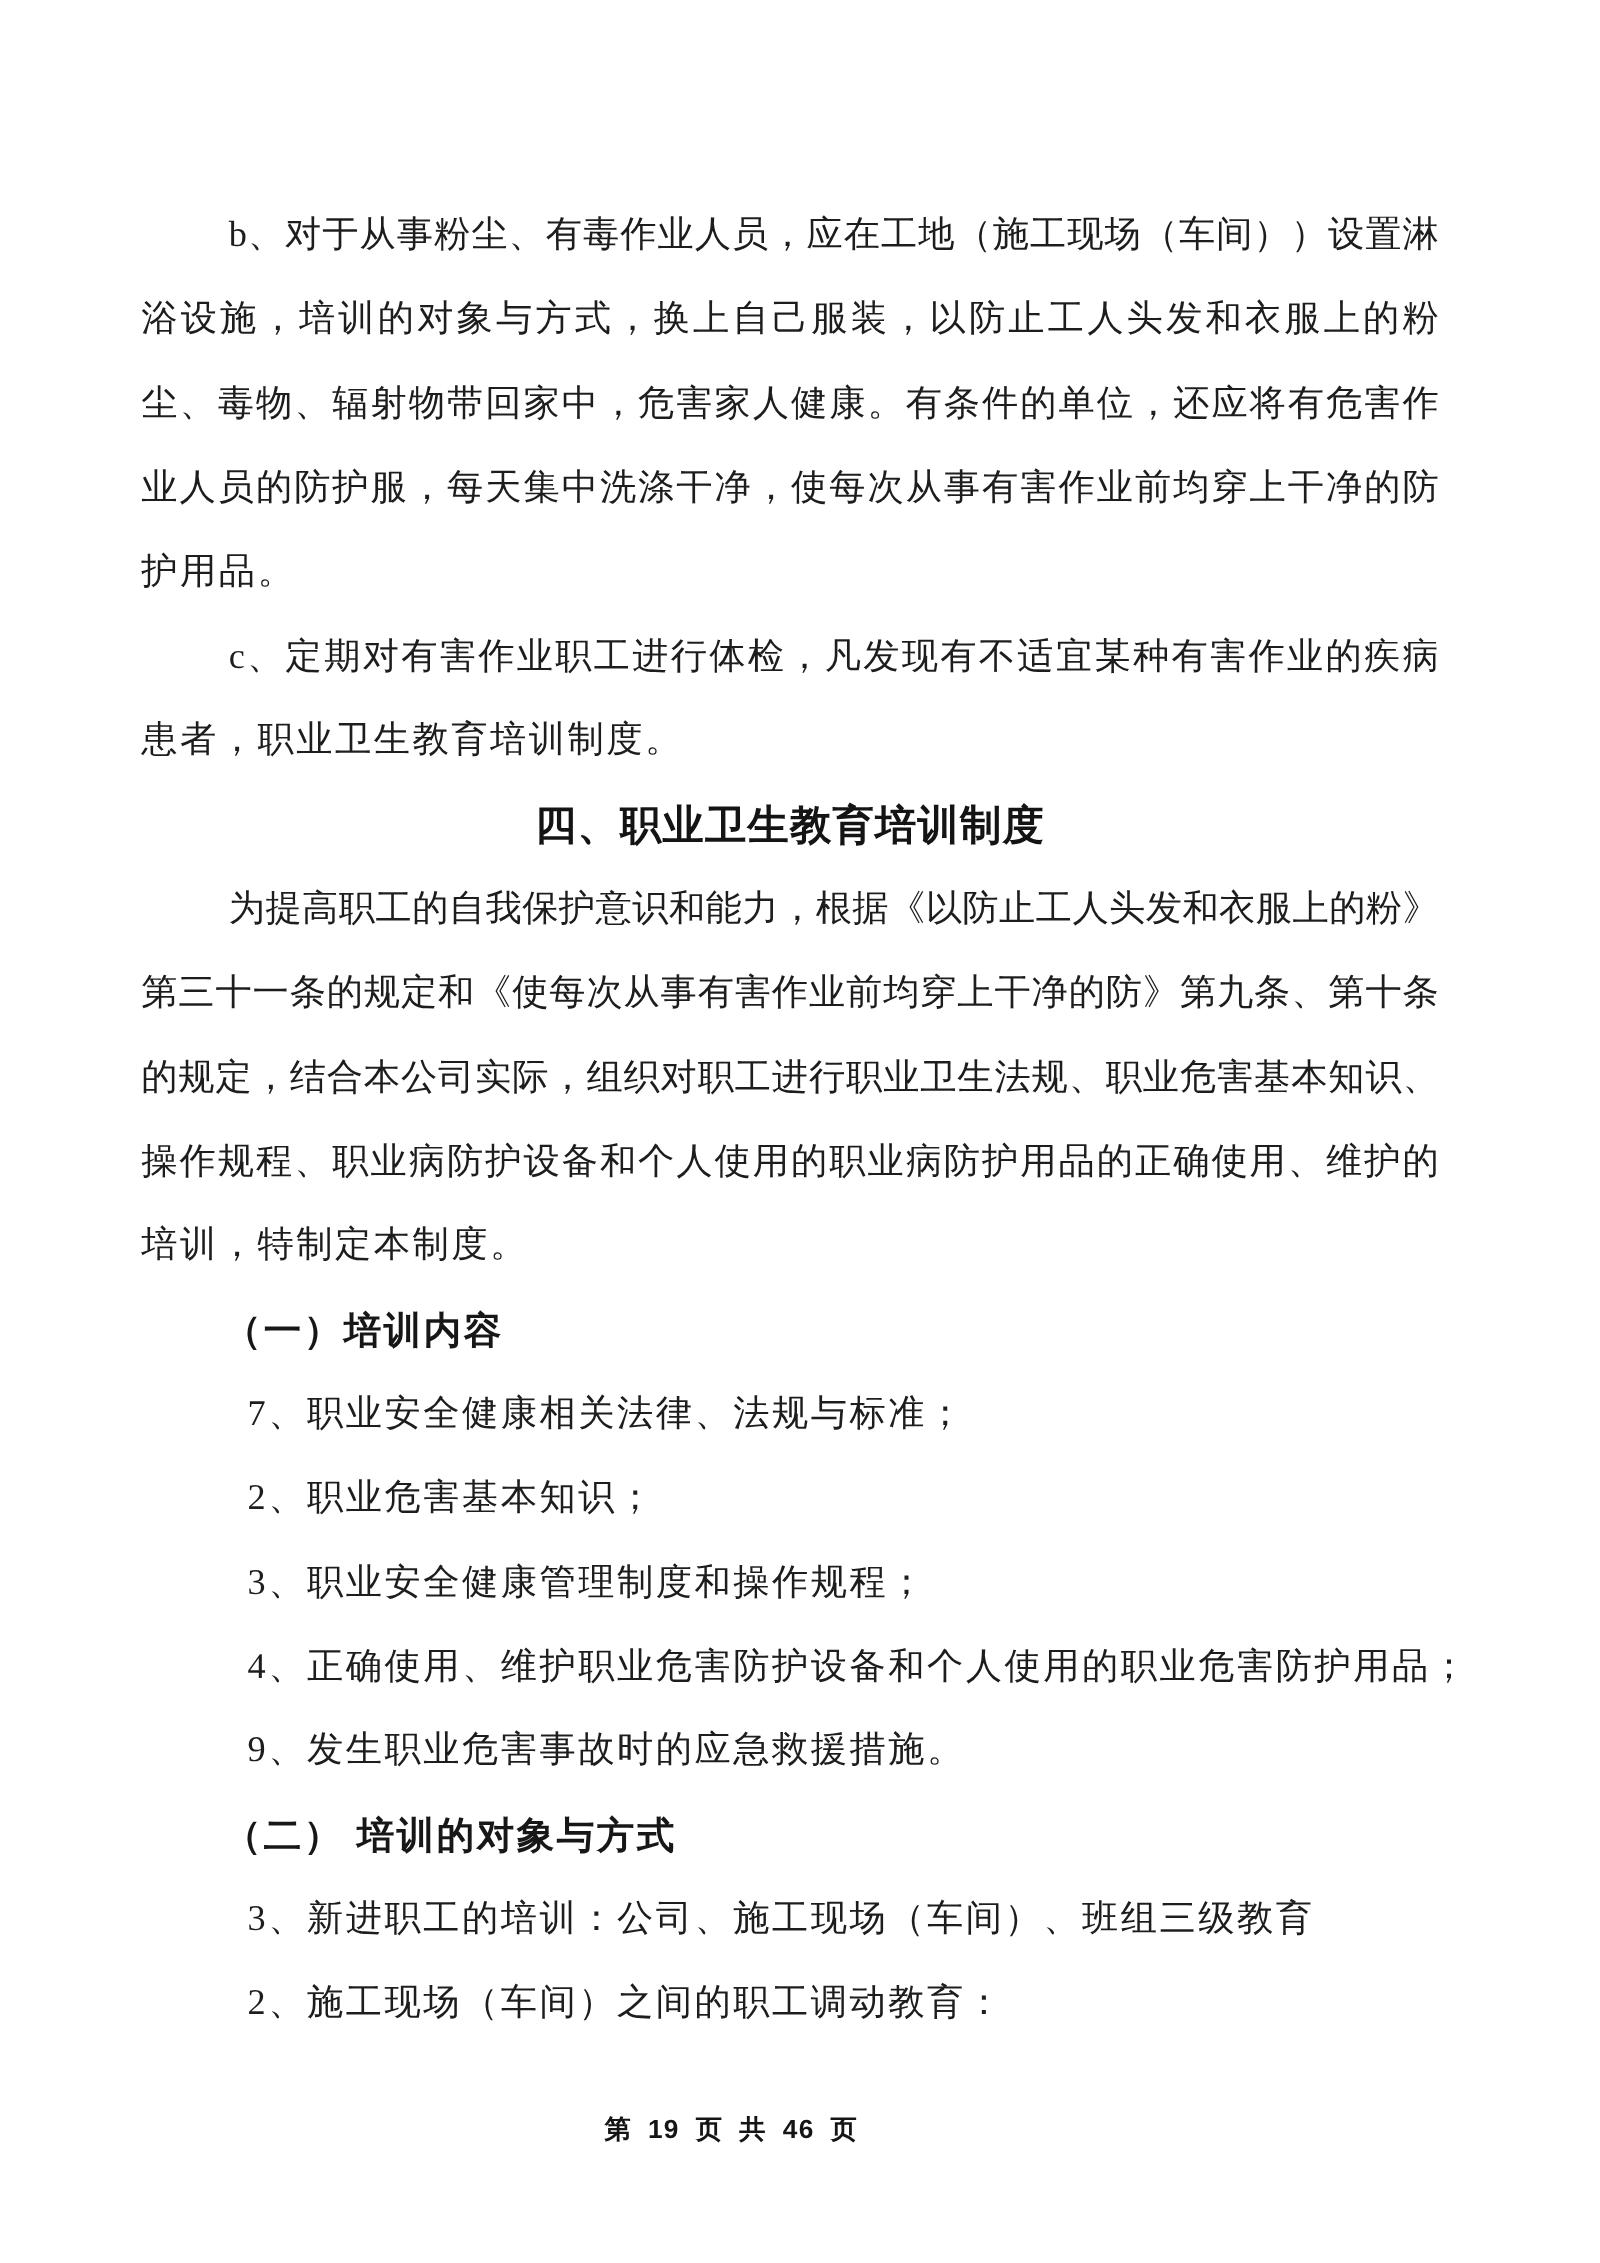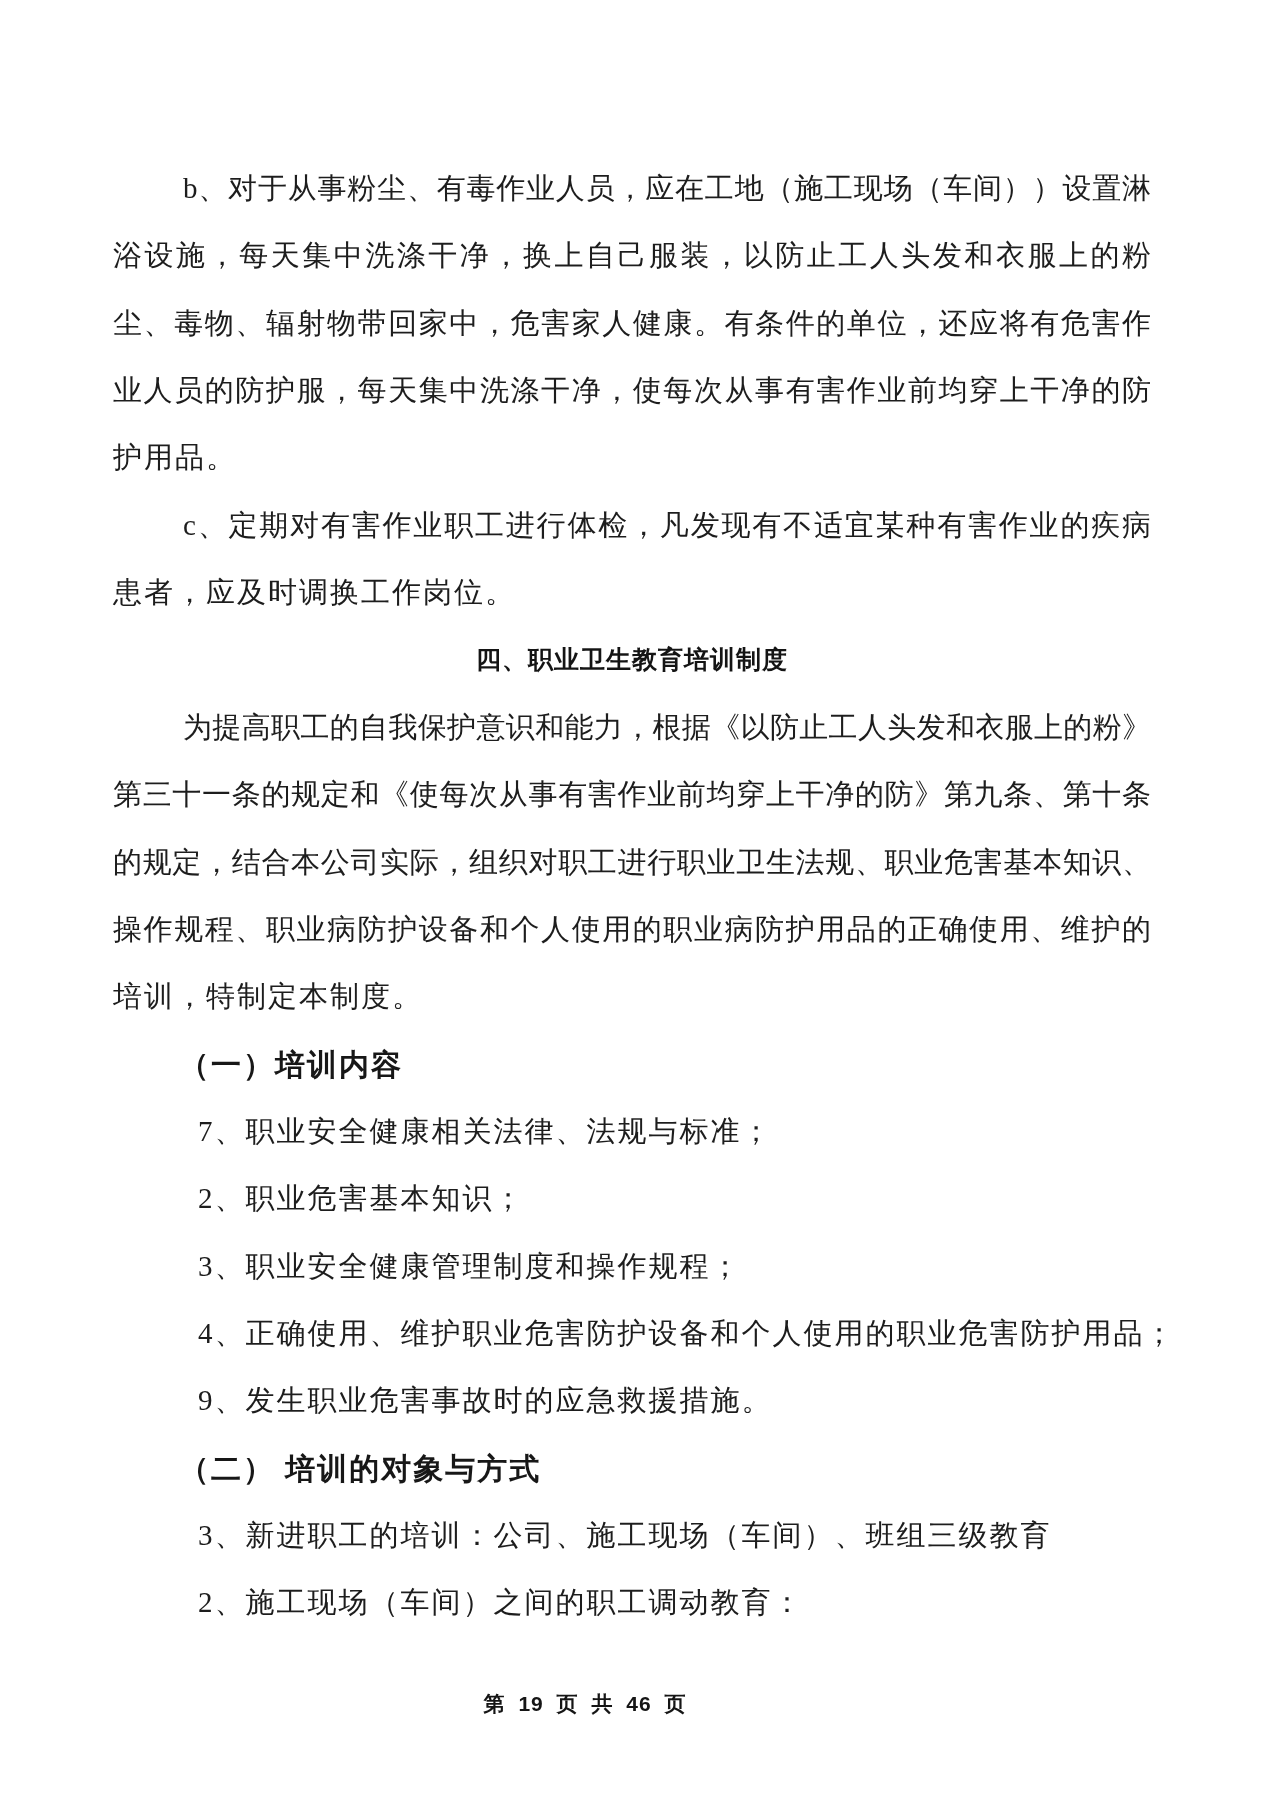--- a/index.html
+++ b/index.html
@@ -47,21 +47,21 @@
     font-weight: bold;
     font-size: 30px;
     padding-left: 66px;
     width: 972px;
     letter-spacing: 2px;
     color: #171717;
   }
   .heading {
     font-family: "Liberation Sans", "DejaVu Sans", sans-serif;
     font-weight: bold;
-    font-size: 25px;
+    font-size: 33px;
     text-align: center;
     letter-spacing: 1px;
     color: #141414;
   }
   .footer {
     position: absolute;
     top: 1687px;
     left: 0;
     width: 1170px;
     height: 34px;
@@ -74,26 +74,26 @@
     word-spacing: 6px;
     color: #151515;
   }
 </style>
 </head>
 <body>
 
 <div id="page" style="background: rgb(255, 255, 255);">
   <div id="body-lines">
       <div class="line justify indent-para" style="top: 155px;">b、对于从事粉尘、有毒作业人员，应在工地（施工现场（车间））设置淋</div>
-      <div class="line justify" style="top: 222px;">浴设施，每天集中洗涤干净，换上自己服装，以防止工人头发和衣服上的粉</div>
+      <div class="line justify" style="top: 222px;">浴设施，培训的对象与方式，换上自己服装，以防止工人头发和衣服上的粉</div>
       <div class="line justify" style="top: 290px;">尘、毒物、辐射物带回家中，危害家人健康。有条件的单位，还应将有危害作</div>
       <div class="line justify" style="top: 357px;">业人员的防护服，每天集中洗涤干净，使每次从事有害作业前均穿上干净的防</div>
       <div class="line para-end" style="top: 424px;">护用品。</div>
       <div class="line justify indent-para" style="top: 492px;">c、定期对有害作业职工进行体检，凡发现有不适宜某种有害作业的疾病</div>
-      <div class="line para-end" style="top: 559px;">患者，应及时调换工作岗位。</div>
+      <div class="line para-end" style="top: 559px;">患者，职业卫生教育培训制度。</div>
       <div class="line heading" style="top: 626px;">四、职业卫生教育培训制度</div>
       <div class="line justify indent-para" style="top: 694px;">为提高职工的自我保护意识和能力，根据《以防止工人头发和衣服上的粉》</div>
       <div class="line justify" style="top: 761px;">第三十一条的规定和《使每次从事有害作业前均穿上干净的防》第九条、第十条</div>
       <div class="line justify" style="top: 829px;">的规定，结合本公司实际，组织对职工进行职业卫生法规、职业危害基本知识、</div>
       <div class="line justify" style="top: 896px;">操作规程、职业病防护设备和个人使用的职业病防护用品的正确使用、维护的</div>
       <div class="line para-end" style="top: 963px;">培训，特制定本制度。</div>
       <div class="line subhead" style="top: 1031px;">（一）培训内容</div>
       <div class="line indent-list" style="top: 1098px;">7、职业安全健康相关法律、法规与标准；</div>
       <div class="line indent-list" style="top: 1165px;">2、职业危害基本知识；</div>
       <div class="line indent-list" style="top: 1233px;">3、职业安全健康管理制度和操作规程；</div>

